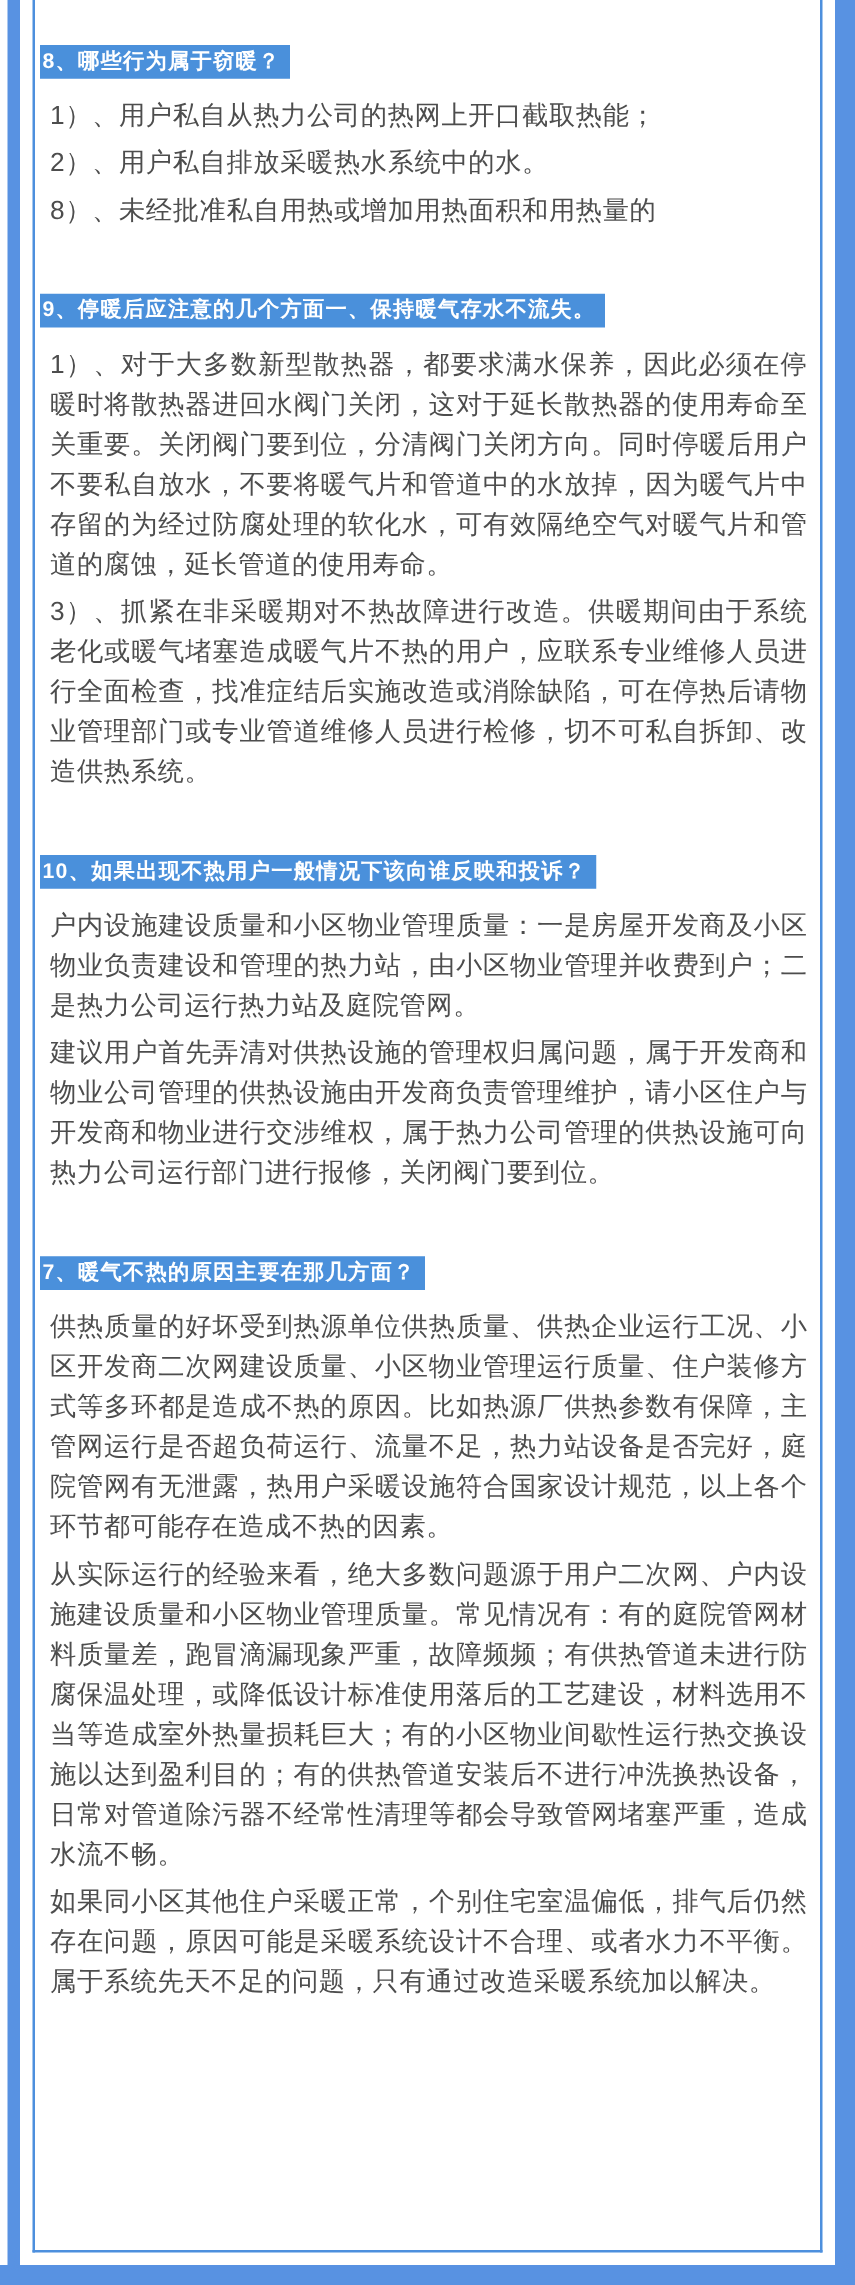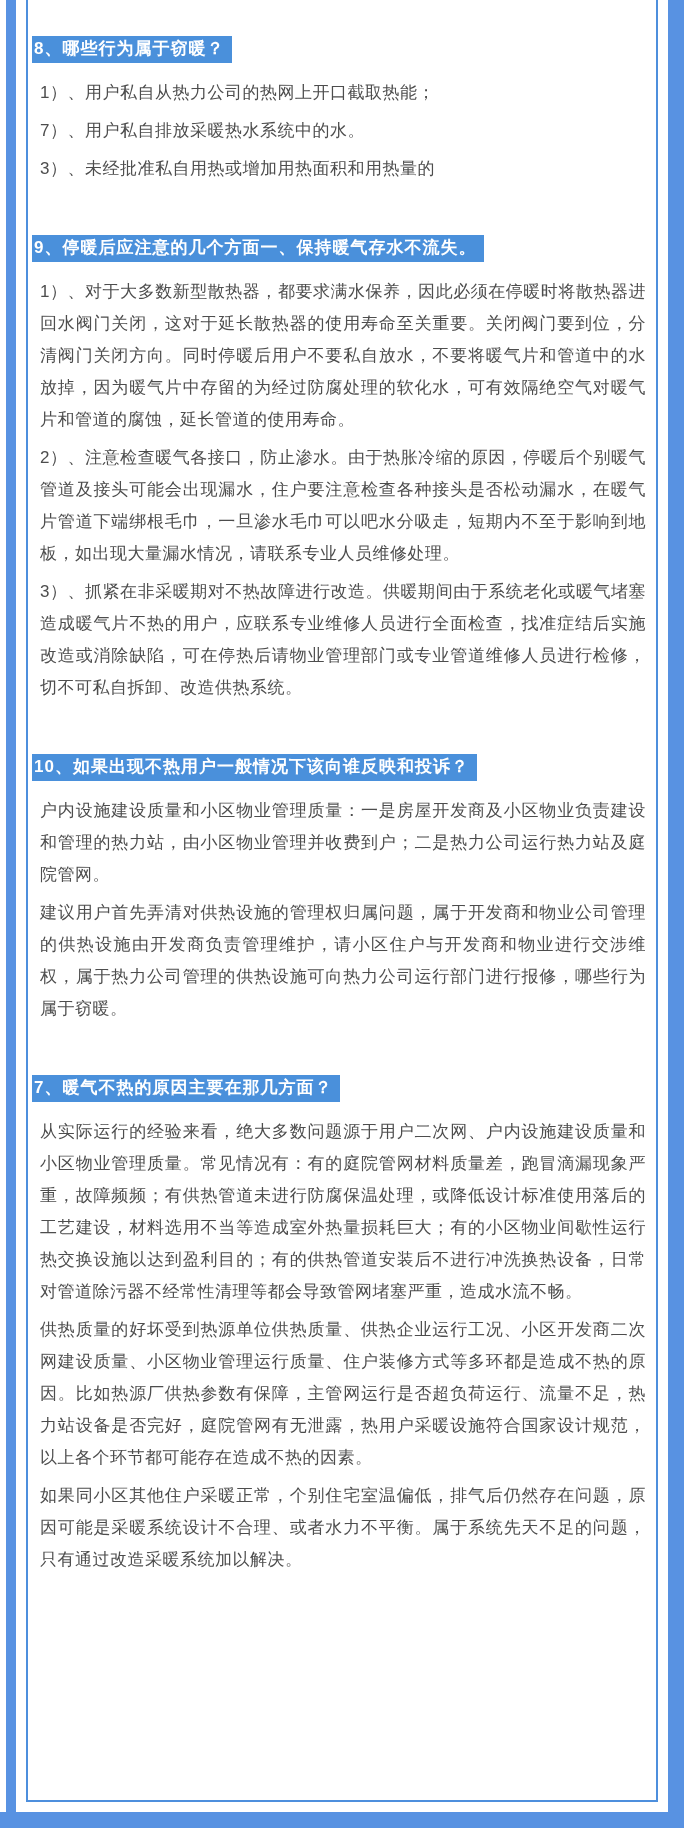--- a/index.html
+++ b/index.html
@@ -18,55 +18,54 @@
     padding:36px 10px 0 12px;
   }
   .sec{display:block;}
   .sec-title{
     display:inline-block;margin:44px 0 14px -8px;padding:2px 8px 3px 2px;
     background:#4A90DB;color:#ffffff;font-weight:bold;font-size:17px;line-height:22px;
     letter-spacing:1px;
   }
   .sec:first-of-type .sec-title{margin-top:0;}
   .para{
-    margin:0 0 6px 0;font-size:17px;line-height:32px;color:#4D4D4D;
+    margin:0 0 6px 0;font-size:21px;line-height:32px;color:#4D4D4D;
     text-align:justify;letter-spacing:0.5px;
   }
 </style>
 </head>
 <body>
 
 <div class="page">
   <div class="bar-left"></div>
   <div class="bar-right"></div>
   <div class="bar-bottom"></div>
 
   <div class="content-box">
 
     <section class="sec">
       <span class="sec-title">8、哪些行为属于窃暖？</span>
       <p class="para">1）、用户私自从热力公司的热网上开口截取热能；</p>
-      <p class="para">7）、用户私自排放采暖热水系统中的水。</p>
-      <p class="para">3）、未经批准私自用热或增加用热面积和用热量的</p>
+      <p class="para">2）、用户私自排放采暖热水系统中的水。</p>
+      <p class="para">8）、未经批准私自用热或增加用热面积和用热量的</p>
     </section>
 
     <section class="sec">
       <span class="sec-title">9、停暖后应注意的几个方面一、保持暖气存水不流失。</span>
       <p class="para">1）、对于大多数新型散热器，都要求满水保养，因此必须在停暖时将散热器进回水阀门关闭，这对于延长散热器的使用寿命至关重要。关闭阀门要到位，分清阀门关闭方向。同时停暖后用户不要私自放水，不要将暖气片和管道中的水放掉，因为暖气片中存留的为经过防腐处理的软化水，可有效隔绝空气对暖气片和管道的腐蚀，延长管道的使用寿命。</p>
-      <p class="para">2）、注意检查暖气各接口，防止渗水。由于热胀冷缩的原因，停暖后个别暖气管道及接头可能会出现漏水，住户要注意检查各种接头是否松动漏水，在暖气片管道下端绑根毛巾，一旦渗水毛巾可以吧水分吸走，短期内不至于影响到地板，如出现大量漏水情况，请联系专业人员维修处理。</p>
       <p class="para">3）、抓紧在非采暖期对不热故障进行改造。供暖期间由于系统老化或暖气堵塞造成暖气片不热的用户，应联系专业维修人员进行全面检查，找准症结后实施改造或消除缺陷，可在停热后请物业管理部门或专业管道维修人员进行检修，切不可私自拆卸、改造供热系统。</p>
     </section>
 
     <section class="sec">
       <span class="sec-title">10、如果出现不热用户一般情况下该向谁反映和投诉？</span>
       <p class="para">户内设施建设质量和小区物业管理质量：一是房屋开发商及小区物业负责建设和管理的热力站，由小区物业管理并收费到户；二是热力公司运行热力站及庭院管网。</p>
-      <p class="para">建议用户首先弄清对供热设施的管理权归属问题，属于开发商和物业公司管理的供热设施由开发商负责管理维护，请小区住户与开发商和物业进行交涉维权，属于热力公司管理的供热设施可向热力公司运行部门进行报修，哪些行为属于窃暖。</p>
+      <p class="para">建议用户首先弄清对供热设施的管理权归属问题，属于开发商和物业公司管理的供热设施由开发商负责管理维护，请小区住户与开发商和物业进行交涉维权，属于热力公司管理的供热设施可向热力公司运行部门进行报修，关闭阀门要到位。</p>
     </section>
 
     <section class="sec">
       <span class="sec-title">7、暖气不热的原因主要在那几方面？</span>
+      <p class="para">供热质量的好坏受到热源单位供热质量、供热企业运行工况、小区开发商二次网建设质量、小区物业管理运行质量、住户装修方式等多环都是造成不热的原因。比如热源厂供热参数有保障，主管网运行是否超负荷运行、流量不足，热力站设备是否完好，庭院管网有无泄露，热用户采暖设施符合国家设计规范，以上各个环节都可能存在造成不热的因素。</p>
       <p class="para">从实际运行的经验来看，绝大多数问题源于用户二次网、户内设施建设质量和小区物业管理质量。常见情况有：有的庭院管网材料质量差，跑冒滴漏现象严重，故障频频；有供热管道未进行防腐保温处理，或降低设计标准使用落后的工艺建设，材料选用不当等造成室外热量损耗巨大；有的小区物业间歇性运行热交换设施以达到盈利目的；有的供热管道安装后不进行冲洗换热设备，日常对管道除污器不经常性清理等都会导致管网堵塞严重，造成水流不畅。</p>
-      <p class="para">供热质量的好坏受到热源单位供热质量、供热企业运行工况、小区开发商二次网建设质量、小区物业管理运行质量、住户装修方式等多环都是造成不热的原因。比如热源厂供热参数有保障，主管网运行是否超负荷运行、流量不足，热力站设备是否完好，庭院管网有无泄露，热用户采暖设施符合国家设计规范，以上各个环节都可能存在造成不热的因素。</p>
       <p class="para">如果同小区其他住户采暖正常，个别住宅室温偏低，排气后仍然存在问题，原因可能是采暖系统设计不合理、或者水力不平衡。属于系统先天不足的问题，只有通过改造采暖系统加以解决。</p>
     </section>
 
   </div>
 </div>
 
 </body></html>

